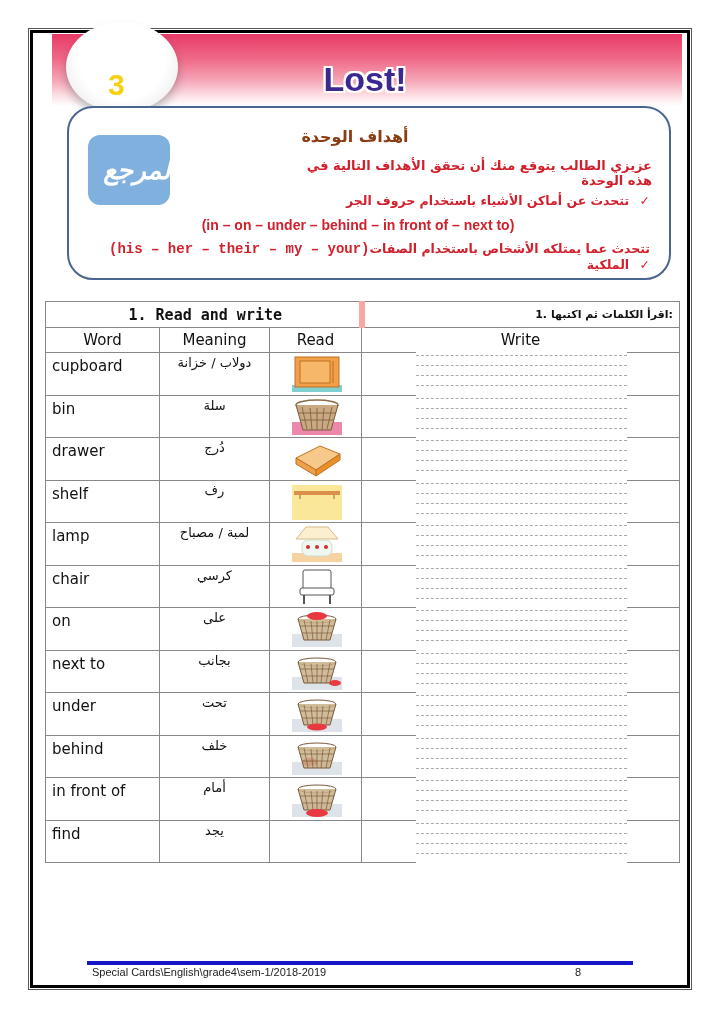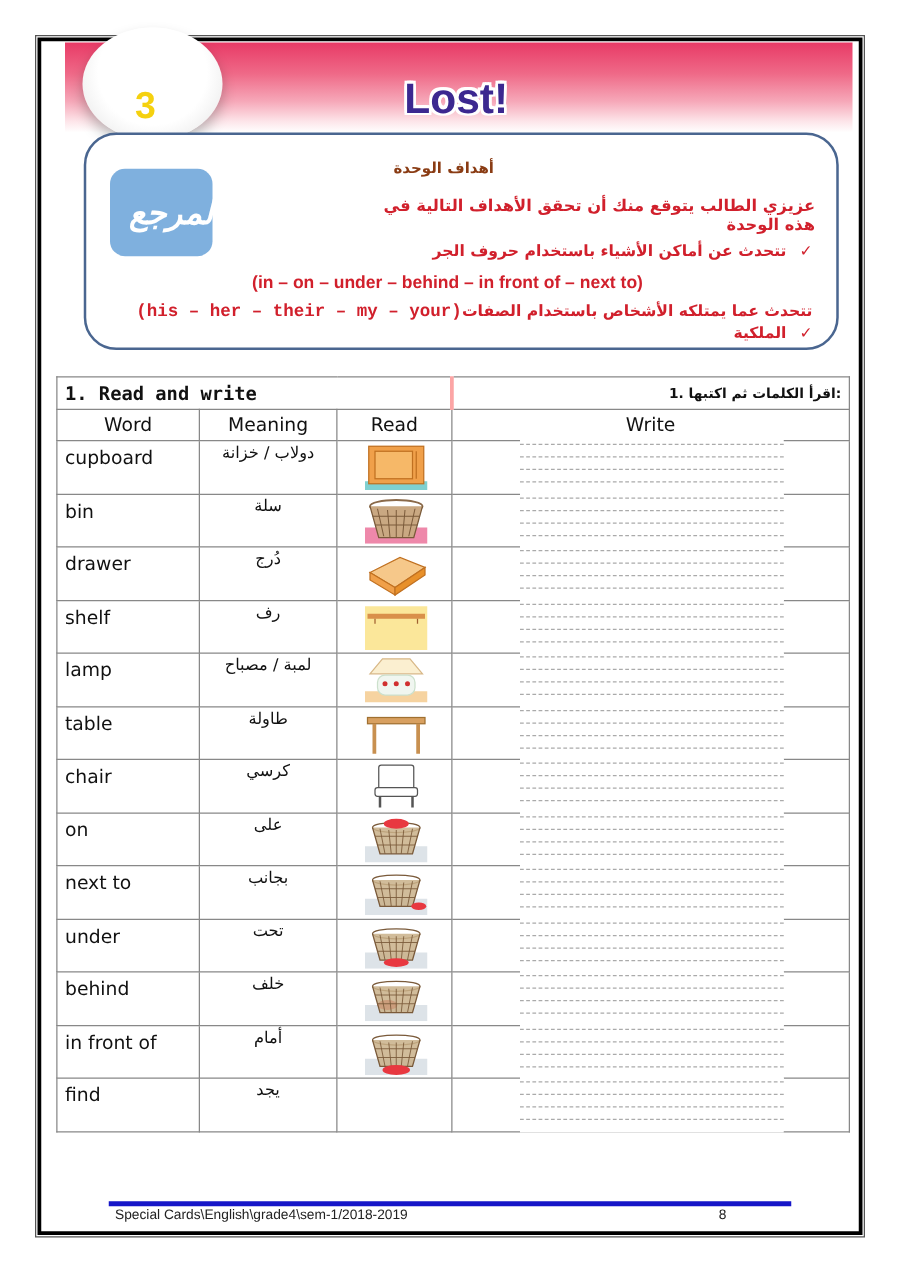--- a/index.html
+++ b/index.html
@@ -9,21 +9,21 @@
     background: linear-gradient(to bottom, #e83a66 0%, #ef6a88 35%, #f6a7b8 65%, #fde6ea 88%, #ffffff 100%); }
   .unit-circle { position:absolute; left:66px; top:22px; width:112px; height:90px; border-radius:50%;
     background: radial-gradient(ellipse at 50% 40%, #ffffff 55%, #f2f2f2 75%, #cfcfcf 100%);
     box-shadow: 0 6px 10px rgba(0,0,0,0.25); }
   .unit-number { position:absolute; left:108px; top:68px; font-family:"Liberation Sans", sans-serif; font-weight:bold; font-size:30px; color:#f5d10f; }
   .unit-title { position:absolute; left:300px; top:60px; width:130px; text-align:center; font-family:"Liberation Sans", sans-serif; font-weight:bold; font-size:34px; color:#3c2890;
     text-shadow: -2px -2px 0 #fff, 2px -2px 0 #fff, -2px 2px 0 #fff, 2px 2px 0 #fff, 0 2px 0 #fff, 0 -2px 0 #fff, 2px 0 0 #fff, -2px 0 0 #fff; }
   .goals-box { position:absolute; left:67px; top:106px; width:604px; height:174px; border:2px solid #4a6690; border-radius:26px; background:#fff; box-sizing:border-box; }
   .logo { position:absolute; left:88px; top:135px; width:82px; height:70px; border-radius:12px; background:#7fb0de; display:flex; align-items:center; justify-content:center; }
   .logo span { color:#fff; font-family:"DejaVu Serif", serif; font-size:26px; font-weight:bold; font-style:italic;margin-left:23px; }
-  .goals-heading { position:absolute; left:300px; top:127px; width:110px; text-align:center; font-size:12px; font-weight:bold; color:#8a3c14; direction:rtl; }
+  .goals-heading { position:absolute; left:300px; top:127px; width:110px; text-align:center; font-size:16px; font-weight:bold; color:#8a3c14; direction:rtl; }
   .goals-intro { position:absolute; left:280px; top:158px; width:372px; text-align:right; font-size:13px; font-weight:bold; color:#d1202c; direction:rtl; }
   .goal-line { position:absolute; font-size:12.5px; font-weight:bold; color:#d1202c; }
   .g1 { left:300px; top:193px; width:350px; text-align:right; direction:rtl; }
   .g1-en { left:178px; top:217px; width:360px; text-align:center; font-family:"Liberation Sans", sans-serif; font-size:14px; }
   .g2 { left:100px; top:241px; width:550px; text-align:right; }
   .check { color:#d1202c; font-weight:normal; margin-left:6px; }
 
   table.words { position:absolute; left:45px; top:301px; width:634px; border-collapse:collapse; table-layout:fixed; }
   table.words td, table.words th { border:1px solid #888; padding:0; box-sizing:border-box; }
   .title-row td { height:26px; border-color:#555; }
@@ -72,21 +72,21 @@
 
 <table class="words">
   <colgroup>
     <col style="width:114px">
       <col style="width:110px">
       <col style="width:92px">
       <col style="width:318px">
   </colgroup>
   <tbody>
       <tr class="title-row">
-    <td colspan="3" class="title-en" style="border-right:3px solid #fca5a5;"><span>1. Read and write</span></td>
+    <td colspan="3" class="title-en" style="border-right:6px solid #fca5a5;text-align:center;"><span>1. Read and write</span></td>
     <td class="title-ar"><span>1. اقرأ الكلمات ثم اكتبها:</span></td>
   </tr>
   <tr class="head-row">
     <th>Word</th>
     <th>Meaning</th>
     <th>Read</th>
     <th>Write</th>
   </tr>
   </tbody>
     <tbody id="rows">
@@ -185,39 +185,20 @@
         <td class="write">
           <div class="write-lines">
             <div></div>
             <div></div>
             <div></div>
             <div></div>
           </div>
         </td>
       </tr>
       <tr class="data-row">
-        <td class="word"><span>table</span></td>
-        <td class="meaning"><span>طاولة</span></td>
-        <td class="photo">
-          <div class="pic"><svg viewBox="0 0 50 37">
-              <rect x="2" y="6" width="46" height="5" fill="#d8a060" stroke="#a07030"></rect>
-              <rect x="6" y="11" width="3" height="24" fill="#c89050"></rect>
-              <rect x="41" y="11" width="3" height="24" fill="#c89050"></rect>
-            </svg></div>
-        </td>
-        <td class="write">
-          <div class="write-lines">
-            <div></div>
-            <div></div>
-            <div></div>
-            <div></div>
-          </div>
-        </td>
-      </tr>
-      <tr class="data-row">
         <td class="word"><span>chair</span></td>
         <td class="meaning"><span>كرسي</span></td>
         <td class="photo">
           <div class="pic"><svg viewBox="0 0 50 37">
               <rect x="11" y="2" width="28" height="20" rx="2" fill="#fff" stroke="#555"></rect>
               <rect x="8" y="20" width="34" height="7" rx="2" fill="#fff" stroke="#555"></rect>
               <line x1="12" y1="27" x2="12" y2="36" stroke="#555" stroke-width="2"></line>
               <line x1="38" y1="27" x2="38" y2="36" stroke="#555" stroke-width="2"></line>
             </svg></div>
         </td>

